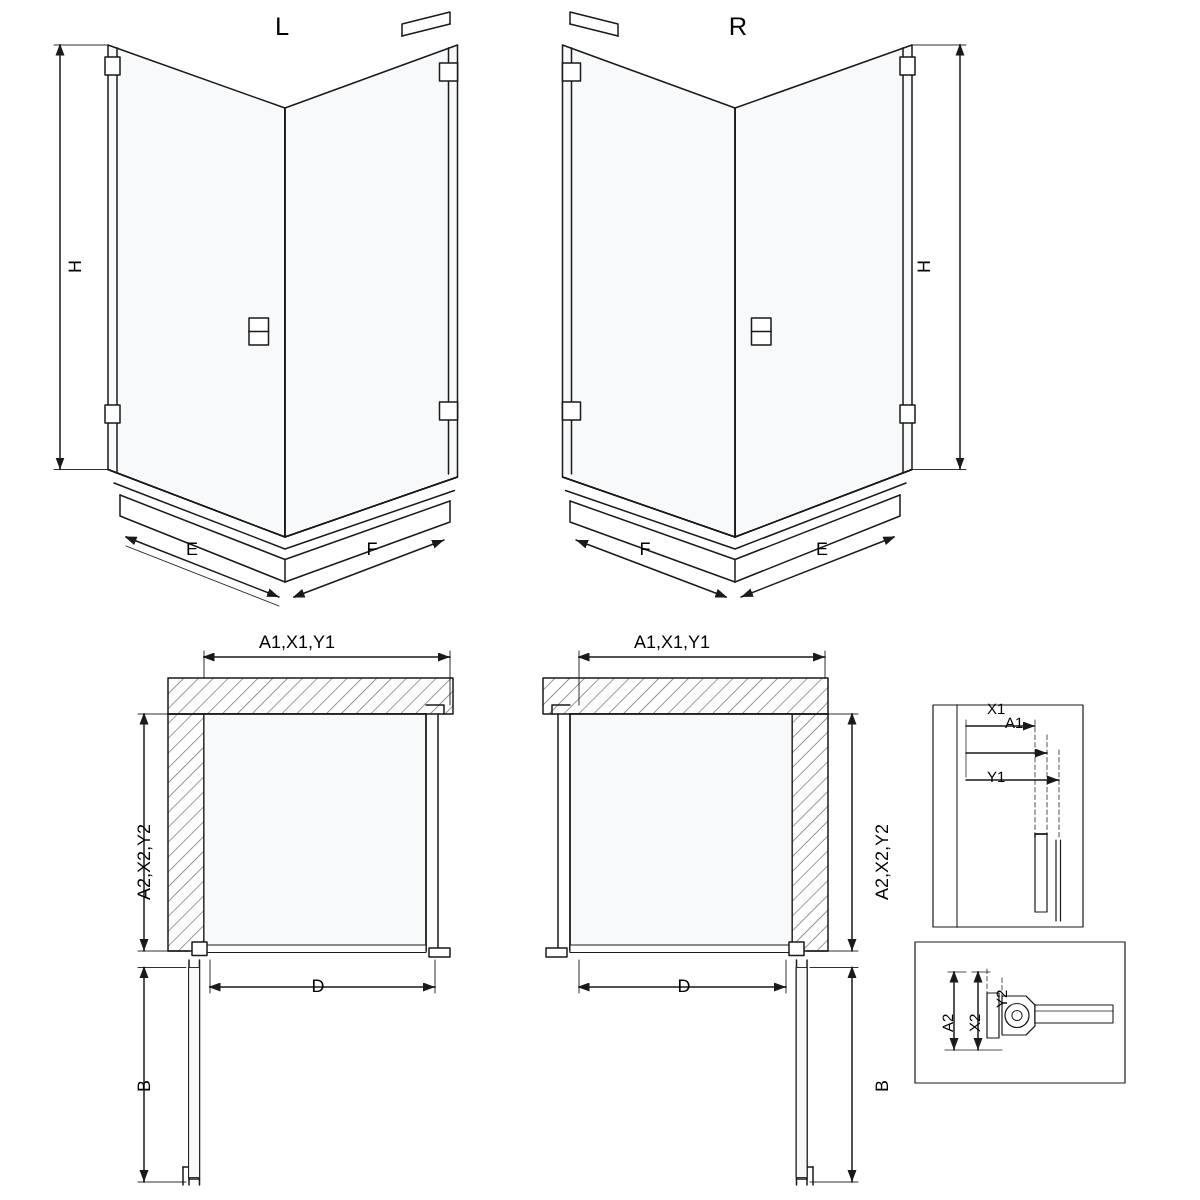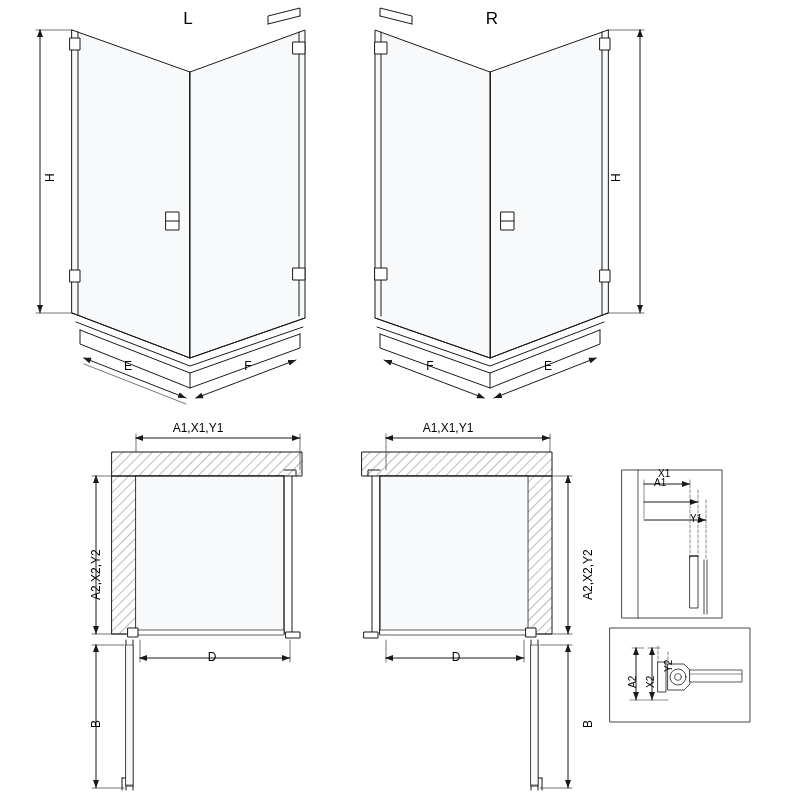--- a/index.html
+++ b/index.html
@@ -288,19 +288,19 @@
 
 <div class="lbl rot" style="left:90px; top:600px;">A2,X2,Y2</div>
 <div class="lbl rot" style="left:582px; top:600px;">A2,X2,Y2</div>
 
 <div class="lbl center" style="left:212px; top:657px;">D</div>
 <div class="lbl center" style="left:456px; top:657px;">D</div>
 
 <div class="lbl rot" style="left:90px; top:728px;">B</div>
 <div class="lbl rot" style="left:582px; top:728px;">B</div>
 
-<div class="lbl small" style="left:654px; top:478px;">A1</div>
+<div class="lbl small" style="left:670px; top:478px;">A1</div>
 <div class="lbl small" style="left:658px; top:469px;">X1</div>
-<div class="lbl small" style="left:658px; top:514px;margin-left:32px;">Y1</div>
+<div class="lbl small" style="left:658px; top:514px;">Y1</div>
 
 <div class="lbl small rot" style="left:628px; top:688px;">A2</div>
 <div class="lbl small rot" style="left:646px; top:688px;">X2</div>
 <div class="lbl small rot" style="left:664px; top:672px;">Y2</div>
 
 </body></html>

